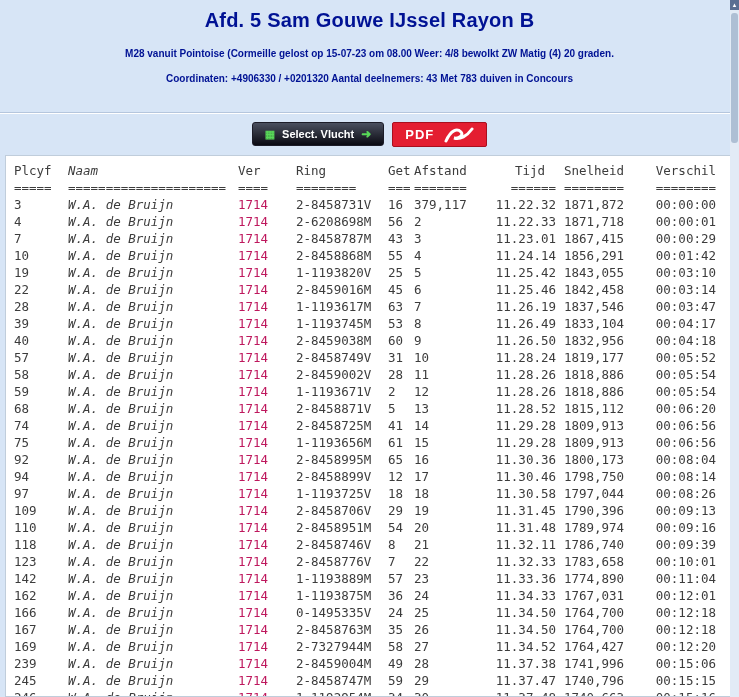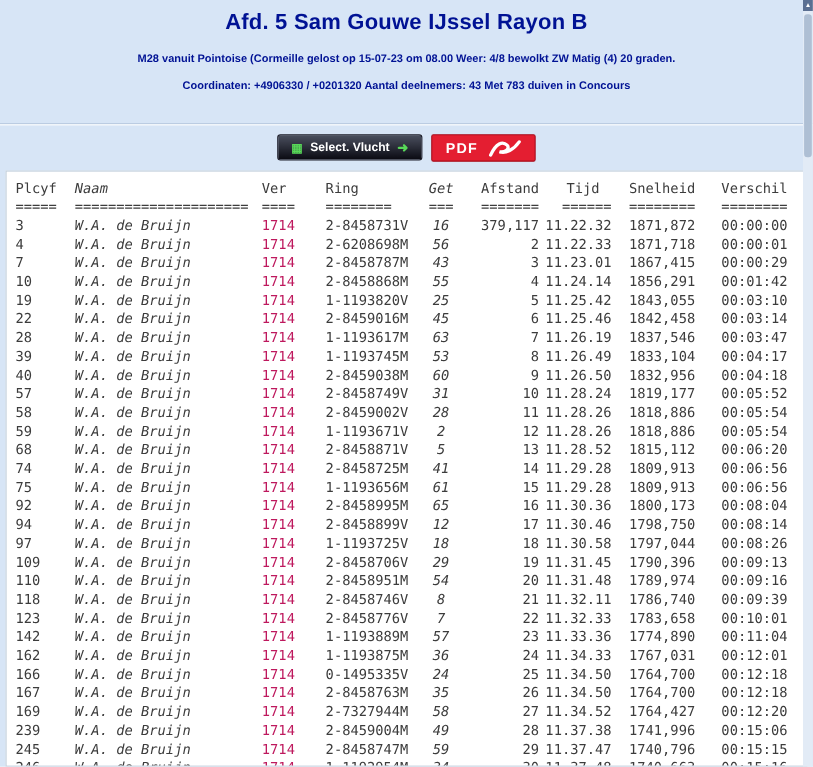--- a/index.html
+++ b/index.html
@@ -40,24 +40,24 @@
   table { border-collapse:collapse; table-layout:fixed; width:702px; }
   th, td {
     font-family:"DejaVu Sans Mono", monospace; font-size:12.5px;
     line-height:17px; font-weight:400; color:#3c3c3c;
     white-space:pre; padding:0; text-align:left;
   }
   .c0 { width:46px;  text-align:left; padding-right:5px; }
   .c1 { width:178px; padding-left:8px;font-style:italic; }
   .c2 { width:50px; }
   .c3 { width:100px; padding-left:8px;margin-left:39px; }
-  .c4 { width:26px;  text-align:center;font-style:italic; }
-  .c5 { width:76px;  text-align:right; }
+  .c4 { width:26px;  text-align:left; }
+  .c5 { width:76px;  text-align:left; }
   .c6 { width:66px;  text-align:right; }
-  .c7 { width:76px;  text-align:right; }
+  .c7 { width:76px;  text-align:center; }
   .c8 { width:84px;  text-align:right; }
   tr.lbl th.c6 { padding-right:11px; }
   tbody td.c2 { color:#be185d; }
 
   .scrollbar { position:absolute; top:0; right:0; width:9px; height:697px; background:#e2ebf6; }
   .scroll-btn { width:9px; height:10px; background:#5a6f92; color:#fff; font-size:6px; line-height:10px; text-align:center; }
   .scroll-thumb { width:7px; height:130px; background:#aebfd4; margin:3px auto 0 auto; border-radius:3px; }
 </style>
 </head>
 <body>

